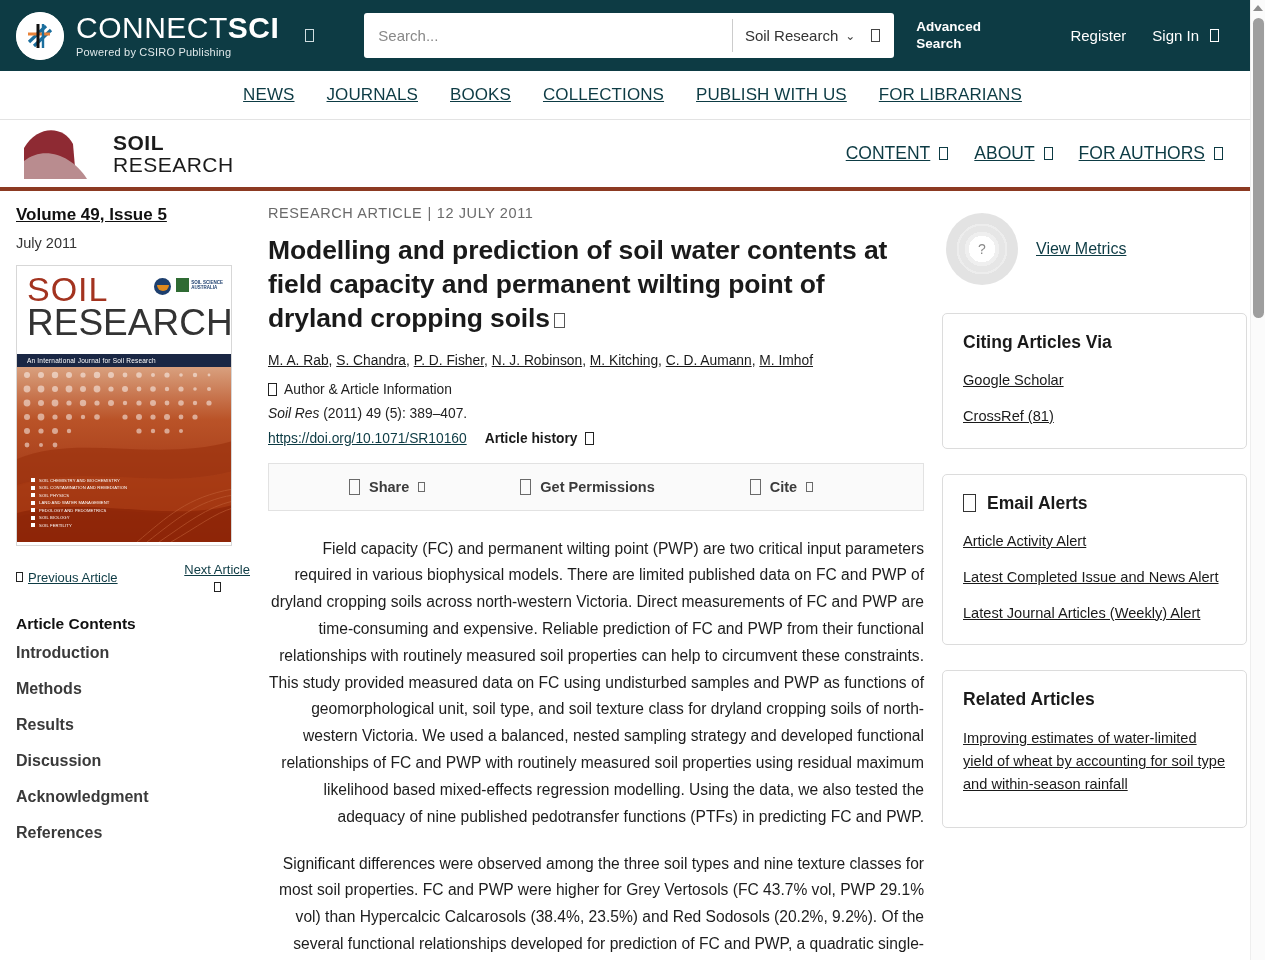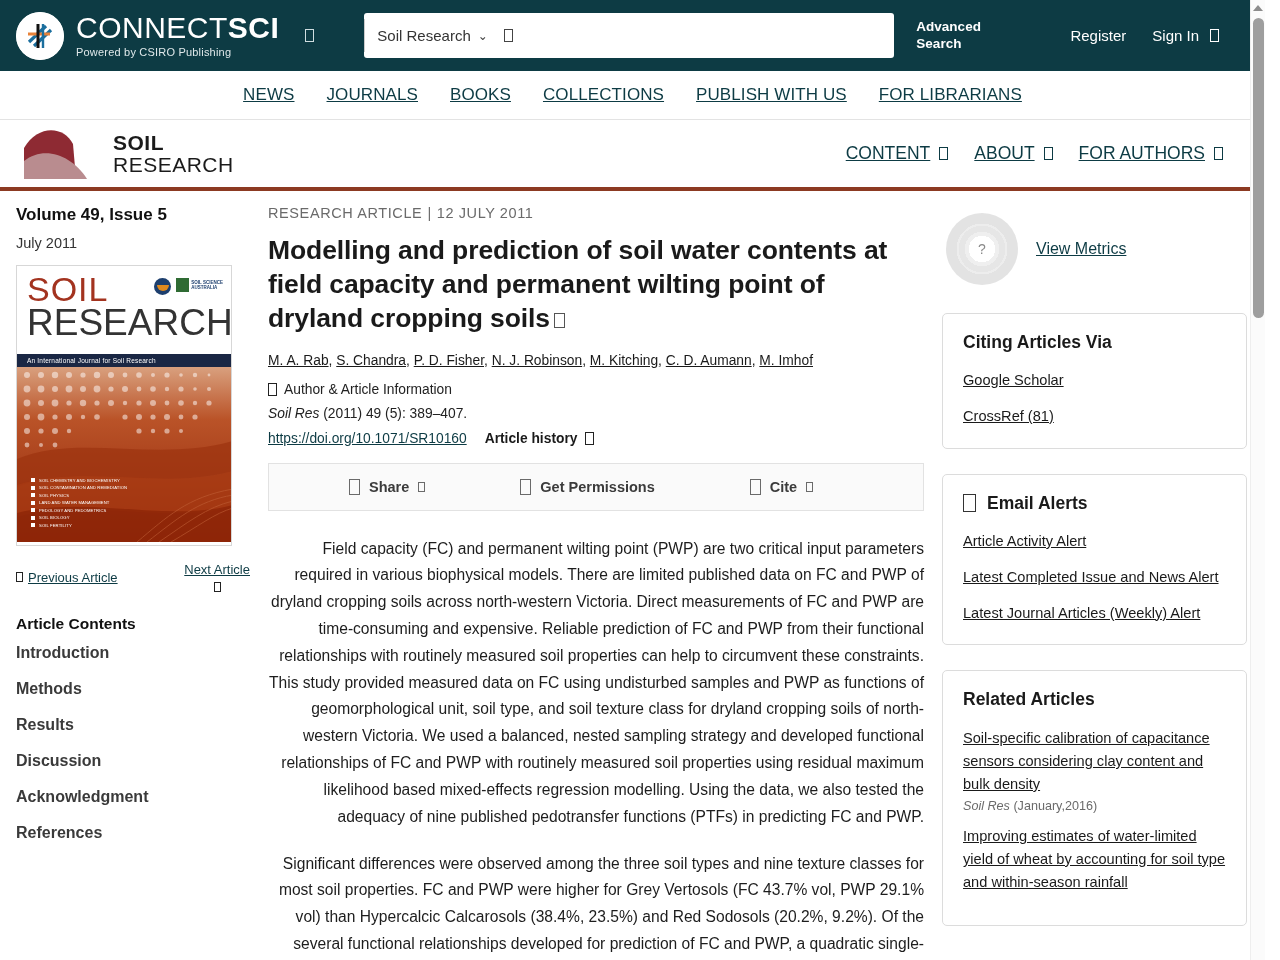--- a/index.html
+++ b/index.html
@@ -93,21 +93,21 @@
   .content {
     display:flex; padding:14px 24px 0 14px; gap:0; height:742px;
   }
   .col-left { width:246px; flex:none; padding-right:10px; }
   .col-mid { width:682px; flex:none; padding:0 18px 0 8px; }
   .col-right { width:305px; flex:none; }
 
   
   .vol-title {
     font-size:17px; font-weight:bold; color:#111;
-    margin:0 0 10px 2px; display:inline-block;
+    text-decoration:underline; margin:0 0 10px 2px; display:inline-block;
   }
   .vol-date { font-size:14.5px; color:#333; margin:0 0 14px 2px; }
   .cover {
     width:216px; height:281px; border:1px solid #d7d7d7; margin-left:2px;
     position:relative; overflow:hidden; background:#fff;
   }
   .cover-top { height:88px; background:#fff; position:relative; padding:8px 10px 0 10px; }
   .cover-soil {
     font-size:34px; color:#a3331f; font-weight:300; letter-spacing:1px;
     line-height:.92; font-family:"Liberation Sans", sans-serif;
@@ -242,20 +242,21 @@
       </div>
       <div class="brand-text">
         <div class="brand-name"><span>CONNECT</span><b>SCI</b></div>
         <div class="brand-sub">Powered by CSIRO Publishing</div>
       </div>
     </div>
 
     <div class="hamburger-slot"><span class="tofu"></span></div>
 
     <div class="search-wrap">
+      <input class="search-input" value="" placeholder="Search..." style="">
       <div class="scope-sep"></div>
       <div class="scope">
         <span>Soil Research</span>
         <span class="chev">⌄</span>
       </div>
       <div class="search-btn">
           <span class="tofu"></span>
         </div>
     </div>
 
@@ -543,27 +544,20 @@
           <span>Email Alerts</span>
         </h3>
         <a class="row">Article Activity Alert</a>
         <a class="row">Latest Completed Issue and News Alert</a>
         <a class="row">Latest Journal Articles (Weekly) Alert</a>
       </div>
 
       <div class="card">
         <h3>Related Articles</h3>
         <div class="ra-item">
-          <a>Soil-specific calibration of capacitance sensors considering clay content and bulk density</a>
-          <div class="ra-src">
-            <i>Soil Res</i>
-            <span>(January,2016)</span>
-          </div>
-        </div>
-        <div class="ra-item">
           <a>Improving estimates of water-limited yield of wheat by accounting for soil type and within-season rainfall</a>
         </div>
       </div>
     </aside>
   </div>
 
   <div class="scrollbar">
     <div class="sb-up"></div>
     <div class="sb-thumb"></div>
   </div>

